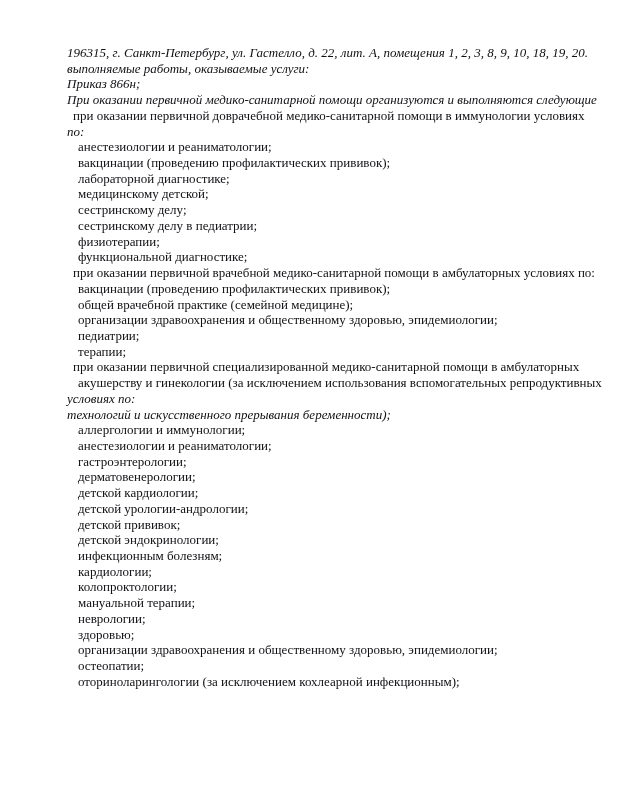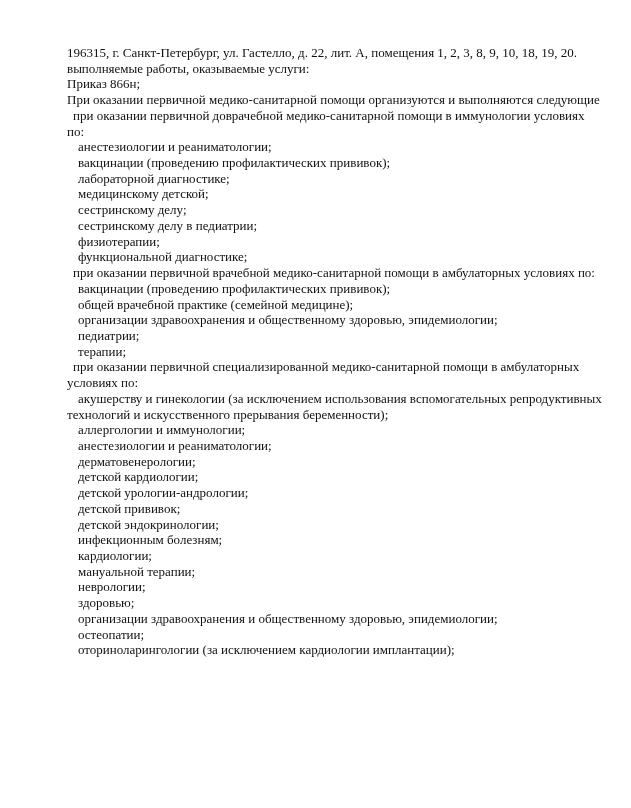--- a/index.html
+++ b/index.html
@@ -25,21 +25,21 @@
     left: 67px;
     right: 30px;
   }
   .line {
     font-size: 13px;
     line-height: 15.72px;
     color: #101014;
     white-space: pre;
     letter-spacing: 0;
   }
-  .indent-0 { padding-left: 0; }
+  .indent-0 { padding-left: 0; font-style: italic; }
   .indent-1 { padding-left: 6px; }
   .indent-2 { padding-left: 11px; }
 </style>
 </head>
 <body>
 
 <div class="page">
   <div class="text-block">
       <div class="line indent-0">196315, г. Санкт-Петербург, ул. Гастелло, д. 22, лит. А, помещения 1, 2, 3, 8, 9, 10, 18, 19, 20.</div>
       <div class="line indent-0">выполняемые работы, оказываемые услуги:</div>
@@ -55,32 +55,34 @@
       <div class="line indent-2">сестринскому делу в педиатрии;</div>
       <div class="line indent-2">физиотерапии;</div>
       <div class="line indent-2">функциональной диагностике;</div>
       <div class="line indent-1">при оказании первичной врачебной медико-санитарной помощи в амбулаторных условиях по:</div>
       <div class="line indent-2">вакцинации (проведению профилактических прививок);</div>
       <div class="line indent-2">общей врачебной практике (семейной медицине);</div>
       <div class="line indent-2">организации здравоохранения и общественному здоровью, эпидемиологии;</div>
       <div class="line indent-2">педиатрии;</div>
       <div class="line indent-2">терапии;</div>
       <div class="line indent-1">при оказании первичной специализированной медико-санитарной помощи в амбулаторных</div>
+      <div class="line indent-2">акушерству и гинекологии (за исключением использования вспомогательных репродуктивных</div>
       <div class="line indent-0">условиях по:</div>
-      <div class="line indent-2">акушерству и гинекологии (за исключением использования вспомогательных репродуктивных</div>
       <div class="line indent-0">технологий и искусственного прерывания беременности);</div>
       <div class="line indent-2">аллергологии и иммунологии;</div>
       <div class="line indent-2">анестезиологии и реаниматологии;</div>
+      <div class="line indent-2">гастроэнтерологии;</div>
       <div class="line indent-2">дерматовенерологии;</div>
       <div class="line indent-2">детской кардиологии;</div>
       <div class="line indent-2">детской урологии-андрологии;</div>
       <div class="line indent-2">детской прививок;</div>
       <div class="line indent-2">детской эндокринологии;</div>
       <div class="line indent-2">инфекционным болезням;</div>
       <div class="line indent-2">кардиологии;</div>
+      <div class="line indent-2">колопроктологии;</div>
       <div class="line indent-2">мануальной терапии;</div>
       <div class="line indent-2">неврологии;</div>
       <div class="line indent-2">здоровью;</div>
       <div class="line indent-2">организации здравоохранения и общественному здоровью, эпидемиологии;</div>
       <div class="line indent-2">остеопатии;</div>
-      <div class="line indent-2">оториноларингологии (за исключением кардиологии имплантации);</div>
+      <div class="line indent-2">оториноларингологии (за исключением кохлеарной инфекционным);</div>
     </div>
 </div>
 
 </body></html>

